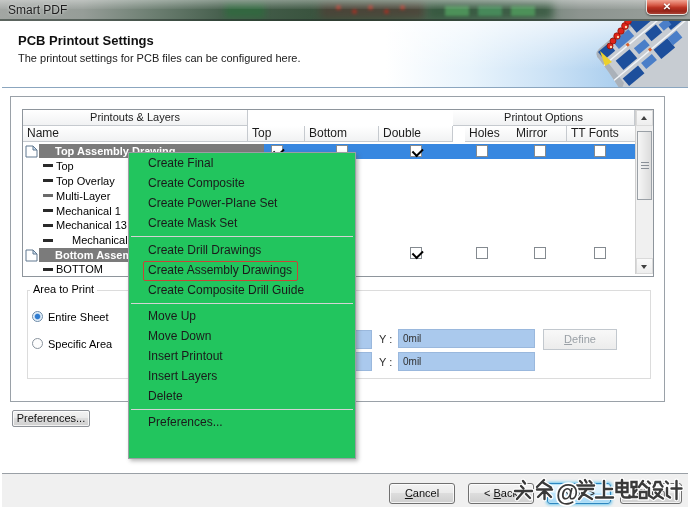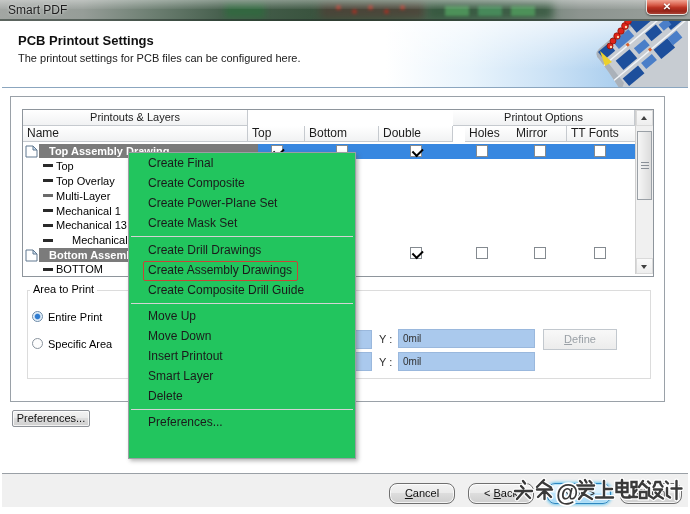--- a/index.html
+++ b/index.html
@@ -25,21 +25,21 @@
 #panel{left:10px;top:96px;width:653px;height:304px;border:1px solid #9aa1a8;background:#ffffff;}
 
 #grid{left:22px;top:109px;width:630px;height:166px;border:1px solid #8e959c;background:#fff;}
 .ghead{position:absolute;background:linear-gradient(#ffffff,#f1f2f3);border-right:1px solid #c6cacf;border-bottom:1px solid #c6cacf;
   font-size:11px;color:#1c1c1c;text-align:center;line-height:15px;height:15px;overflow:hidden;}
 .chead{position:absolute;background:linear-gradient(#ffffff,#f1f2f3);border-right:1px solid #c6cacf;border-bottom:1px solid #c6cacf;
   font-size:12px;color:#1c1c1c;text-align:left;line-height:15px;height:15px;padding-left:4px;overflow:hidden;}
 .treetext{position:absolute;font-size:11px;color:#000;white-space:nowrap;}
 .dash{position:absolute;width:10px;height:3px;background:#2a2a2a;}
 .graybar{position:absolute;left:16px;top:0;height:14px;background:#7b7b7b;color:#fff;
-  font-weight:bold;font-size:11px;line-height:14px;white-space:nowrap;overflow:hidden;padding-left:10px;}
+  font-weight:bold;font-size:11px;line-height:14px;white-space:nowrap;overflow:hidden;padding-left:16px;}
 #selrow{left:225px;top:34px;width:403px;height:15px;background:#3787e0;}
 .cb{position:absolute;width:12px;height:12px;background:#fff;border:1px solid #848a90;box-sizing:border-box;}
 .cb.on:after{content:"";position:absolute;left:1px;top:1px;width:8px;height:5px;
   border-left:2px solid #000;border-bottom:2px solid #000;transform:rotate(-45deg) translate(0px,1px);}
 
 #vsb{left:612px;top:0;width:17px;height:164px;background:#f0f0f0;border-left:1px solid #d0d0d0;}
 .sbtn{position:absolute;left:0;width:17px;height:16px;background:linear-gradient(#fafafa,#eeeeee);border:1px solid #dadada;box-sizing:border-box;}
 .arrow{position:absolute;width:0;height:0;border-left:4px solid transparent;border-right:4px solid transparent;}
 #thumb{position:absolute;left:1px;top:21px;width:15px;height:69px;background:linear-gradient(to right,#f6f6f6,#dcdcdc);border:1px solid #9aa0a6;box-sizing:border-box;}
 #thumb .grip{position:absolute;left:3px;width:8px;height:1px;background:#8a9098;}
@@ -48,21 +48,21 @@
 #arealabel{left:30px;top:283px;font-size:11px;color:#000;background:#fff;padding:0 3px;}
 .radio{position:absolute;width:11px;height:11px;border-radius:50%;border:1px solid #8a949e;background:#fdfdfd;box-sizing:border-box;}
 .radio.on{background:radial-gradient(circle at 50% 50%,#2f7cd0 0%,#2f7cd0 34%,#d9e9f8 52%,#f6fafd 78%);border-color:#6b8aa8;}
 .rlabel{position:absolute;font-size:11px;color:#000;}
 .bluefield{position:absolute;background:#aac9ed;border:1px solid #9ab8dd;box-sizing:border-box;
   font-size:10px;color:#303030;line-height:17px;padding-left:4px;}
 .ylab{position:absolute;font-size:11px;color:#303030;}
 #definebtn{left:543px;top:329px;width:74px;height:21px;background:linear-gradient(#f8f8f8,#ececec);
   border:1px solid #c2c8ce;box-sizing:border-box;font-size:11px;color:#9aa0a6;text-align:center;line-height:19px;}
 
-.btn{position:absolute;height:21px;border:1px solid #707070;border-radius:8px;box-sizing:border-box;
+.btn{position:absolute;height:21px;border:1px solid #707070;border-radius:3px;box-sizing:border-box;
   background:linear-gradient(#f3f3f3 0%,#ebebeb 45%,#dddddd 50%,#cfcfcf 100%);
   font-size:11px;color:#111;text-align:center;line-height:19px;box-shadow:inset 0 0 0 1px rgba(255,255,255,.75);}
 #nextbtn{border:1px solid #2d86c0;box-shadow:0 0 3px 1px #6fc9ef, inset 0 0 0 1px #b4e2f6;
   background:linear-gradient(#eaf6fd 0%,#d9f0fc 45%,#bee6fd 50%,#a7d9f5 100%);}
 #sepline{left:2px;top:473px;width:686px;height:1px;background:#9aa0a6;}
 #btnbar{left:2px;top:474px;width:686px;height:33px;background:#f0f0f0;}
 
 #menu{left:128px;top:152px;width:226px;height:305px;background:#22c55e;border:1px solid #9b9fa3;
   box-shadow:2px 2px 4px rgba(90,90,90,.45);z-index:50;}
 .mi{height:20px;line-height:20px;font-size:12px;color:#1b1b1b;padding-left:19px;}
@@ -232,21 +232,21 @@
       <div class="grip" style="top:30px;"></div>
       <div class="grip" style="top:33px;"></div>
       <div class="grip" style="top:36px;"></div>
     </div>
   </div>
 </div>
 
 <div class="abs" id="areabox"></div>
 <div class="abs" id="arealabel">Area to Print</div>
 <div class="radio on" style="left:32px;top:311px;"></div>
-<div class="rlabel" style="left:48px;top:311px;">Entire Print</div>
+<div class="rlabel" style="left:48px;top:311px;">Entire Sheet</div>
 <div class="radio" style="left:32px;top:338px;"></div>
 <div class="rlabel" style="left:48px;top:338px;">Specific Area</div>
 <div class="bluefield" style="left:262px;top:330px;width:110px;height:19px;">0mil</div>
 <div class="bluefield" style="left:262px;top:352px;width:110px;height:19px;">0mil</div>
 <div class="ylab" style="left:379px;top:333px;">Y :</div>
 <div class="ylab" style="left:379px;top:356px;">Y :</div>
 <div class="bluefield" style="left:398px;top:329px;width:137px;height:19px;">0mil</div>
 <div class="bluefield" style="left:398px;top:352px;width:137px;height:19px;">0mil</div>
 <div class="abs" id="definebtn"><span style="text-decoration:underline">D</span>efine</div>
 
@@ -265,21 +265,21 @@
   <div class="mi">Create Power-Plane Set</div>
   <div class="mi">Create Mask Set</div>
   <div class="msep"></div>
   <div class="mi">Create Drill Drawings</div>
   <div class="mi">Create Assembly Drawings</div>
   <div class="mi">Create Composite Drill Guide</div>
   <div class="msep2"></div>
   <div class="mi">Move Up</div>
   <div class="mi">Move Down</div>
   <div class="mi">Insert Printout</div>
-  <div class="mi">Smart Layer</div>
+  <div class="mi">Insert Layers</div>
   <div class="mi">Delete</div>
   <div class="msep2"></div>
   <div class="mi">Preferences...</div>
 </div>
 <div class="abs" id="redbox"></div>
 
 <svg class="abs" id="wm" width="190" height="38" viewBox="0 0 190 38">
   <defs>
   <g id="wmg" fill="none" stroke-linecap="round">
     <g transform="translate(10,6)">

